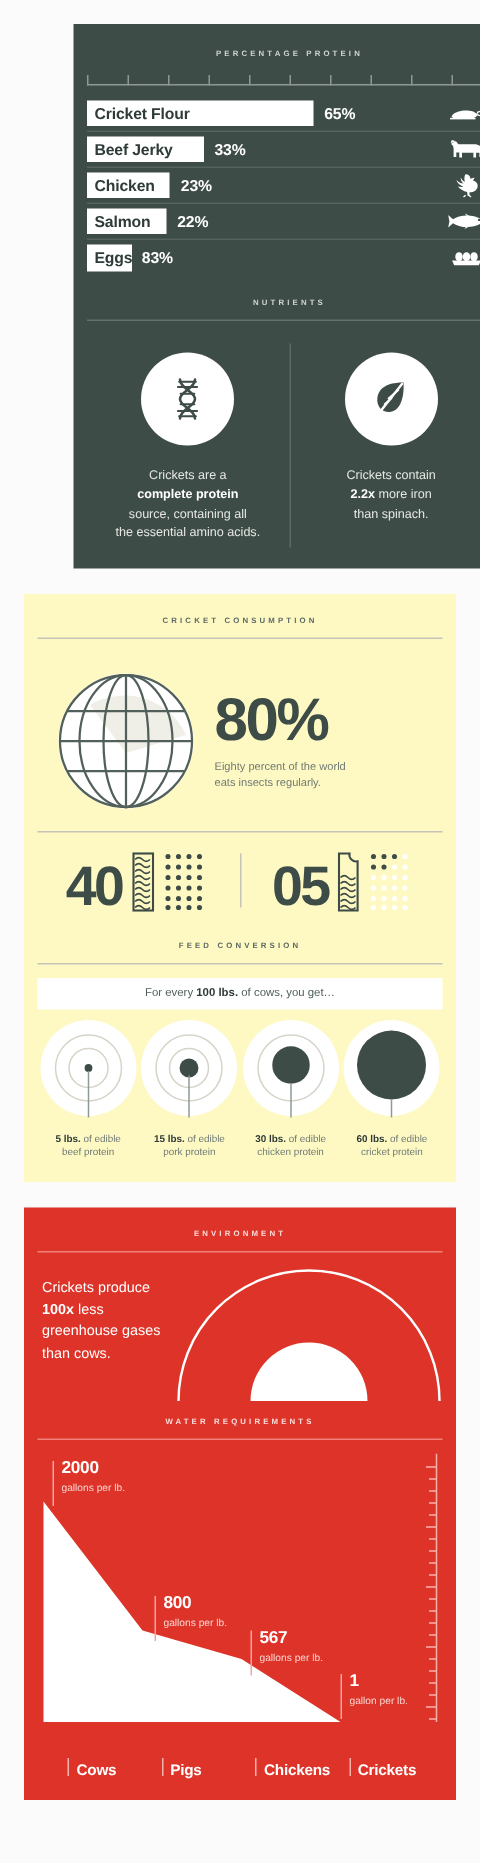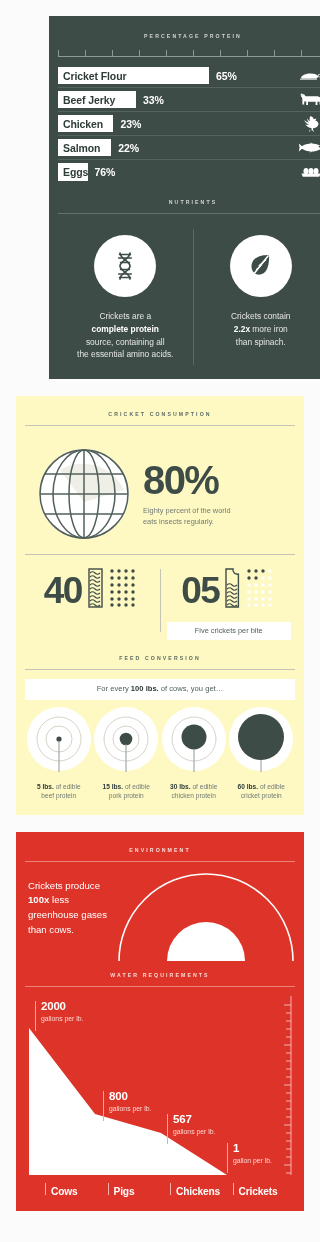--- a/index.html
+++ b/index.html
@@ -100,21 +100,21 @@
 
   
   #panel-env { padding:16px 9px 14px 9px; }
   .env-row { position:relative; height:92px; margin-top:9px; }
   .env-text { position:absolute; left:3px; top:8px; width:120px; font-size:9.6px; line-height:1.52; color:#ffffff; }
   .env-text b { font-weight:bold; }
   .env-arcs { position:absolute; right:-2px; top:0; }
 
   #water { margin-top:10px; }
   .water-chart { position:relative; margin-top:9px; height:185px; }
-  .axis-labels { display:flex; margin-top:0;padding-left:20px; }
+  .axis-labels { display:flex; margin-top:16px;padding-left:20px; }
   .axis-cell { flex:1 1 0; position:relative; padding:5px 0 0 6px; }
   .axis-cell .vbar { position:absolute; left:0; top:2px; bottom:2px; width:1px; background:#f6b3ad; }
   .axis-cell .lbl { color:#ffffff; font-weight:bold; font-size:10.2px; letter-spacing:-0.15px; }
 
   .callout { position:absolute; padding-left:6px; }
   .callout .vbar { position:absolute; left:0; top:1px; height:100%; width:1px; background:#f3a59e; }
   .callout .big { font-weight:bold; font-size:11.5px; color:#ffffff; line-height:1.15; letter-spacing:-0.2px; }
   .callout .small { font-size:6.8px; color:#fbd5d1; line-height:1.4; margin-top:1px; }
 </style>
 </head>
@@ -204,21 +204,21 @@
             <path d="M13 1.8 L12 0.3 L15 1.9 Z M12.6 9.2 L11.6 10.7 L14.6 9.1 Z" fill="#fff"></path>
           </svg>
         </div>
       </div>
 
       <div class="bar-row">
         <div class="bar-track">
           <div class="bar-fill" style="width:12.5%">
             <span class="bar-name">Eggs</span>
           </div>
-          <span class="bar-val" style="left:15.5%">76%</span>
+          <span class="bar-val" style="left:15.5%">83%</span>
         </div>
         <div class="bar-icon">
           <svg width="24" height="12" viewBox="0 0 24 12">
             <ellipse cx="7" cy="5.2" rx="2.5" ry="3.1" fill="#fff"></ellipse>
             <ellipse cx="12" cy="5.2" rx="2.5" ry="3.1" fill="#fff"></ellipse>
             <ellipse cx="17" cy="5.2" rx="2.5" ry="3.1" fill="#fff"></ellipse>
             <path d="M2.4 7.6 L21.6 7.6 L20.2 10.8 L3.8 10.8 Z" fill="#fff"></path>
           </svg>
         </div>
       </div>
@@ -397,21 +397,20 @@
                   <circle cx="17" cy="31" r="1.7"></circle>
                   <circle cx="24" cy="31" r="1.7"></circle>
                 <circle cx="3" cy="37" r="1.7"></circle>
                   <circle cx="10" cy="37" r="1.7"></circle>
                   <circle cx="17" cy="37" r="1.7"></circle>
                   <circle cx="24" cy="37" r="1.7"></circle>
               </g>
             </svg>
           </span>
         </div>
-        <div class="count-cap">Five crickets per bite</div>
       </div>
     </div>
 
     <div id="feed">
       <div class="eyebrow onCream">FEED CONVERSION</div>
       <div class="rule onCream" style="margin-top:8px"></div>
       <div class="feed-banner">
         <span>For every </span><b>100 lbs.</b><span> of cows, you get…</span>
       </div>
 

